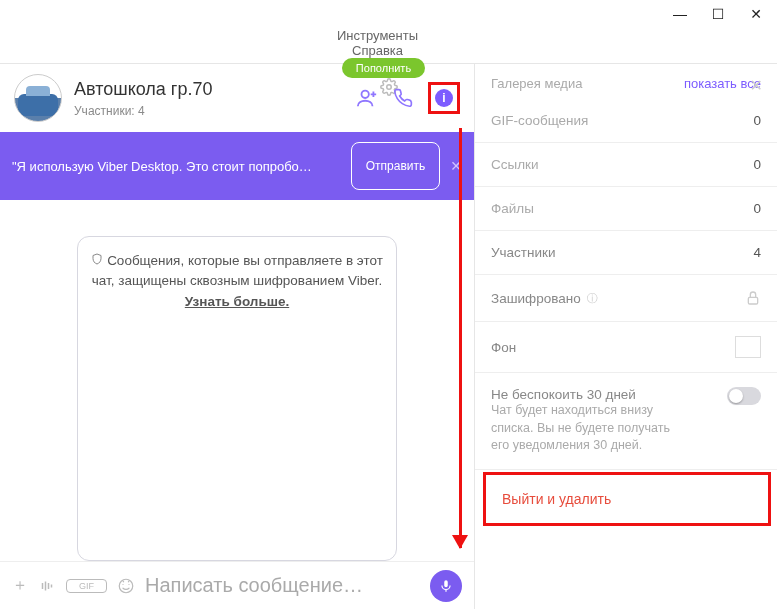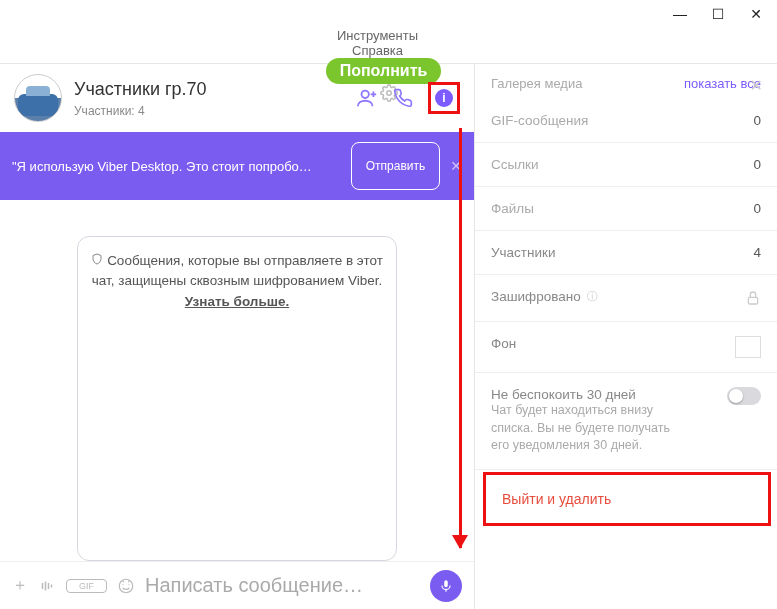--- a/index.html
+++ b/index.html
@@ -5,21 +5,21 @@
   * { box-sizing: border-box; margin: 0; padding: 0; }
   body { font-family: -apple-system, "Segoe UI", Arial, sans-serif; font-size: 13px; color: #333; background: #fff; width: 777px; height: 609px; overflow: hidden; position: relative; }
   
   .titlebar { height: 28px; display: flex; justify-content: flex-end; align-items: center; padding-right: 2px; }
   .win-btn { width: 38px; height: 28px; display: flex; align-items: center; justify-content: center; color: #222; font-size: 14px; }
 
   .topbar { height: 36px; display: flex; align-items: center; padding: 0 12px; border-bottom: 1px solid #e6e6e6; flex-direction: column; }
   .menu-item { color: #666; margin-right: 22px; font-size: 13px; }
   .topbar-spacer { flex: 1; }
   .blur-block { width: 90px; height: 20px; background: #ddd; border-radius: 4px; filter: blur(2px); margin-right: 12px; opacity: .5; }
-  .topup-btn { background: #7bc62d; color: #fff; border-radius: 14px; padding: 4px 14px; font-size: 16px; margin-right: 10px; font-weight: bold; }
+  .topup-btn { background: #7bc62d; color: #fff; border-radius: 14px; padding: 4px 14px; font-size: 11px; margin-right: 10px; }
   .gear { width: 22px; height: 22px; color: #aaa; display:flex; align-items:center; justify-content:center; }
 
   .main { display: flex; height: calc(609px - 28px - 36px); }
   .left { width: 475px; display: flex; flex-direction: column; border-right: 1px solid #e6e6e6; position: relative; }
   .right { flex: 1; display: flex; flex-direction: column; background:#fff; }
 
   .chat-header { display: flex; align-items: center; padding: 10px 14px 10px 14px; }
   .avatar { width: 48px; height: 48px; border-radius: 50%; background: linear-gradient(#fff 50%, #5a7fab 50%); border:1px solid #ccc; margin-right: 12px; display:flex; align-items:center; justify-content:center; overflow:hidden; }
   .car { width: 40px; height: 22px; background: #3d6fa8; border-radius: 6px 6px 2px 2px; position: relative; margin-top:14px; }
   .car::before { content:""; position:absolute; top:-8px; left:8px; right:8px; height:10px; background:#8ab0d6; border-radius:4px 4px 0 0; }
@@ -40,21 +40,21 @@
   .e2e-box a { color:#555; text-decoration: underline; font-weight:600; }
   .shield-i { display:inline-block; margin-right:4px; vertical-align:-1px; }
 
   .composer { height:48px; border-top:1px solid #eee; display:flex; align-items:center; padding:0 12px; gap:10px; color:#aaa; }
   .composer input { flex:1; border:none; outline:none; font-size:20px; color:#737373; }
   .composer input::placeholder { color:#aaa; }
   .mic { width:32px; height:32px; border-radius:50%; background:#7b5cf0; color:#fff; display:flex; align-items:center; justify-content:center; }
   .cicon { font-size:16px; color:#bbb; }
   .gif-badge { border:1px solid #bbb; border-radius:4px; font-size:9px; padding:1px 12px; color:#bbb; }
 
-  .side-row { padding: 14px 16px; border-bottom: 1px solid #eee; display:flex; align-items:flex-start; font-size:13.5px; color:#888; }
+  .side-row { padding: 14px 16px; border-bottom: 1px solid #eee; display:flex; align-items:center; font-size:13.5px; color:#888; }
   .side-row .val { margin-left:auto; color:#555; }
   .side-row.link .lab { color:#aaa; }
   .topline { padding: 12px 16px 8px 16px; display:flex; align-items:flex-end; color:#aaa; font-size:13px; }
   .show-all { color:#7c5cff; margin-left:auto; font-size:13px; }
   .close-panel { position:absolute; right:14px; top:76px; color:#ccc; font-size:16px; }
   .toggle { width:34px; height:18px; border-radius:10px; background:#d9d9de; position:relative; margin-left:auto; }
   .toggle::after { content:""; width:14px; height:14px; border-radius:50%; background:#fff; position:absolute; top:2px; left:2px; box-shadow:0 1px 2px rgba(0,0,0,.3); }
   .small-note { color:#aaa; font-size:12.5px; line-height:1.4; padding-right:46px; }
   .bg-swatch { width:26px; height:22px; border:1px solid #ddd; margin-left:auto; }
   .lock-i { margin-left:auto; color:#ccc; }
@@ -91,21 +91,21 @@
   </div>
 </div>
 
 <div class="main">
   <div class="left">
     <div class="chat-header">
       <div class="avatar">
           <div class="car"></div>
         </div>
       <div>
-        <div class="chat-title">Участники гр.70</div>
+        <div class="chat-title">Автошкола гр.70</div>
         <div class="chat-sub">Участники: 4</div>
       </div>
       <div class="chat-header-icons">
         <div class="hicon">
           <svg width="22" height="22" viewBox="0 0 24 24" fill="none" stroke="#8f76ff" stroke-width="2">
               <circle cx="10" cy="8" r="4"></circle>
               <path d="M2 21c0-4 4-6 8-6s8 2 8 6"></path>
               <path d="M19 5v6M16 8h6"></path>
             </svg>
         </div>

